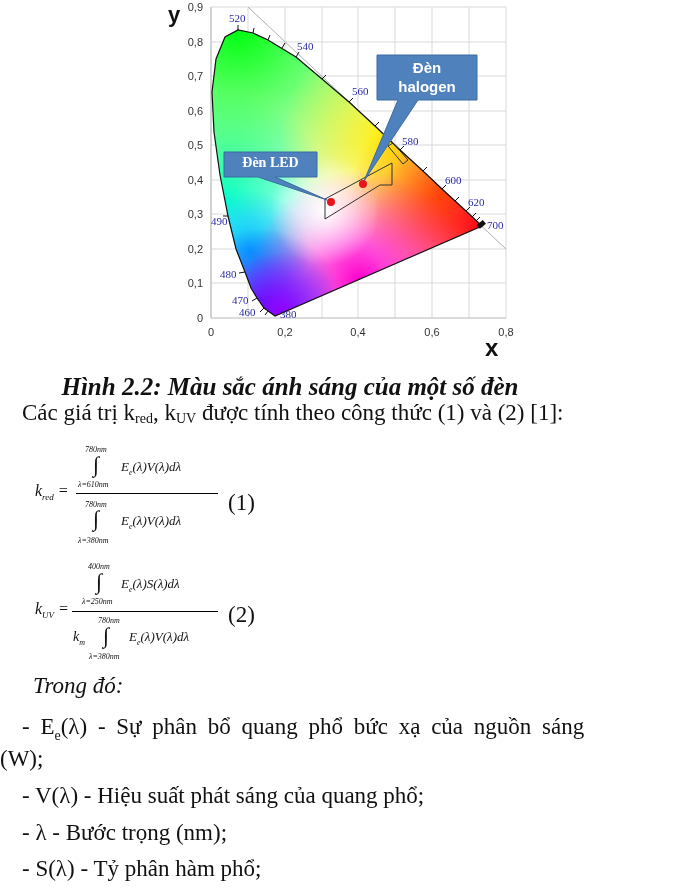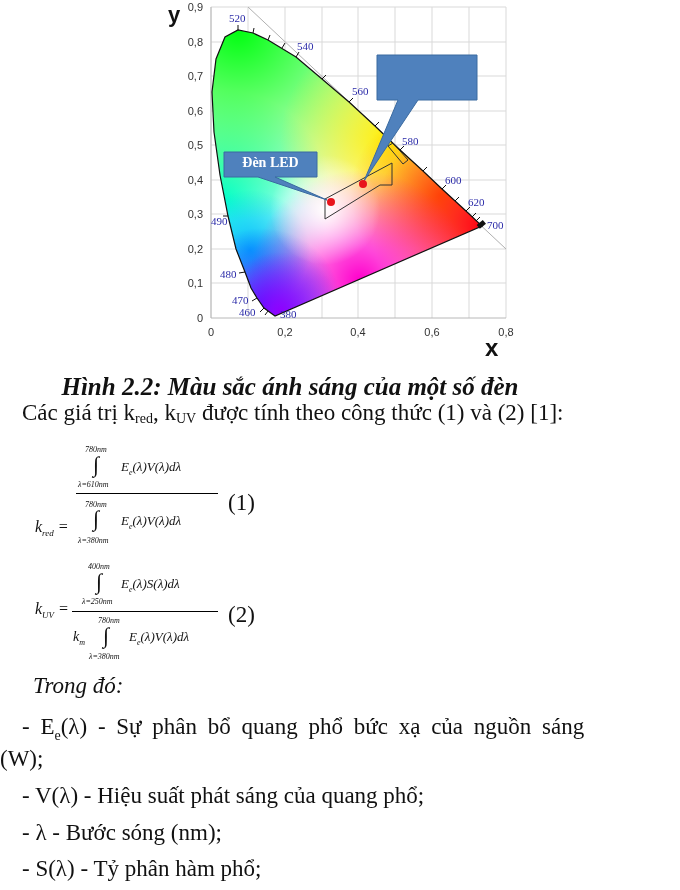--- a/index.html
+++ b/index.html
@@ -168,33 +168,37 @@
     <path d="M388,146 L393,143 L408,160 L403,164 Z" fill="none" stroke="#333" stroke-width="1"></path>
 
     <path d="M224,152 L317,152 L317,177 L275,177 L327,200 L258,177 L224,177 Z" fill="#4f81bd" stroke="#3a6aa0" stroke-width="1"></path>
     <path d="M377,55 L477,55 L477,100 L418,100 L364,181 L398,100 L377,100 Z" fill="#4f81bd" stroke="#3a6aa0" stroke-width="1"></path>
 
     <circle cx="331" cy="202" r="4" fill="#e8141c"></circle>
     <circle cx="363" cy="184" r="4" fill="#e8141c"></circle>
   </svg>
 
   <div style="position:absolute;left:224px;top:155px;width:93px;text-align:center;color:#fff;font-family:Liberation Serif, serif;font-weight:bold;font-size:14px;">Đèn LED</div>
+  <div style="position:absolute;left:377px;top:58px;width:100px;text-align:center;color:#fff;font-family:'Liberation Sans',sans-serif;font-weight:bold;font-size:15px;line-height:19px;">
+    <div>Đèn</div>
+    <div>halogen</div>
+  </div>
 
   <div class="ax-letter" style="left:168px;top:2px;">y</div>
   <div class="ax-letter" style="left:485px;top:334px;font-size:24px;">x</div>
 </div>
 
 <div class="caption">Hình 2.2: Màu sắc ánh sáng của một số đèn</div>
 
 <div class="line" style="left:22px;top:400px;">
   <span>Các giá trị k</span><sub class="s">red</sub><span>, k</span><sub class="s" style="font-variant:small-caps;">UV</sub><span> được tính theo công thức (1) và (2) [1]:</span>
 </div>
 
 <div>
-  <div class="eq" style="left:35px;top:482px;font-size:16px;margin-top:36px;"><span>k</span><sub style="font-size:9px;">red</sub> =</div>
+  <div class="eq" style="left:35px;top:482px;font-size:16px;"><span>k</span><sub style="font-size:9px;">red</sub> =</div>
   <div class="eq sm" style="left:85px;top:445px;">780nm</div>
   <div class="eq" style="left:93px;top:452px;font-size:22px;font-style:normal;">∫</div>
   <div class="eq sm" style="left:78px;top:480px;text-align:right;">λ=610nm</div>
   <div class="eq" style="left:121px;top:459px;font-size:13px;"><span>E</span><sub style="font-size:8px;">e</sub><span>(λ)V(λ)dλ</span></div>
   <div class="frac-line" style="left:76px;top:493px;width:142px;"></div>
   <div class="eq sm" style="left:85px;top:500px;">780nm</div>
   <div class="eq" style="left:93px;top:506px;font-size:22px;font-style:normal;">∫</div>
   <div class="eq sm" style="left:78px;top:536px;">λ=380nm</div>
   <div class="eq" style="left:121px;top:513px;font-size:13px;"><span>E</span><sub style="font-size:8px;">e</sub><span>(λ)V(λ)dλ</span></div>
   <div class="eqnum" style="left:228px;top:490px;">(1)</div>
@@ -212,14 +216,14 @@
   <div class="eq" style="left:103px;top:623px;font-size:22px;font-style:normal;">∫</div>
   <div class="eq sm" style="left:89px;top:652px;">λ=380nm</div>
   <div class="eq" style="left:129px;top:629px;font-size:13px;">E<sub style="font-size:8px;">e</sub><span>(λ)V(λ)dλ</span></div>
   <div class="eqnum" style="left:228px;top:602px;">(2)</div>
 </div>
 
 <div class="line" style="left:33px;top:673px;font-style:italic;">Trong đó:</div>
 <div class="line" style="left:22px;top:714px;word-spacing:5px;">- <span>E</span><sub style="font-size:14px;">e</sub><span>(λ) - Sự phân bổ quang phổ bức xạ của nguồn sáng</span></div>
 <div class="line" style="left:0px;top:746px;">(W);</div>
 <div class="line" style="left:22px;top:783px;">- V(λ) - Hiệu suất phát sáng của quang phổ;</div>
-<div class="line" style="left:22px;top:820px;">- λ - Bước sóng (nm);</div>
+<div class="line" style="left:22px;top:820px;">- λ - Bước trọng (nm);</div>
 <div class="line" style="left:22px;top:856px;">- S(λ) - Tỷ phân hàm phổ;</div>
 
 </body></html>

